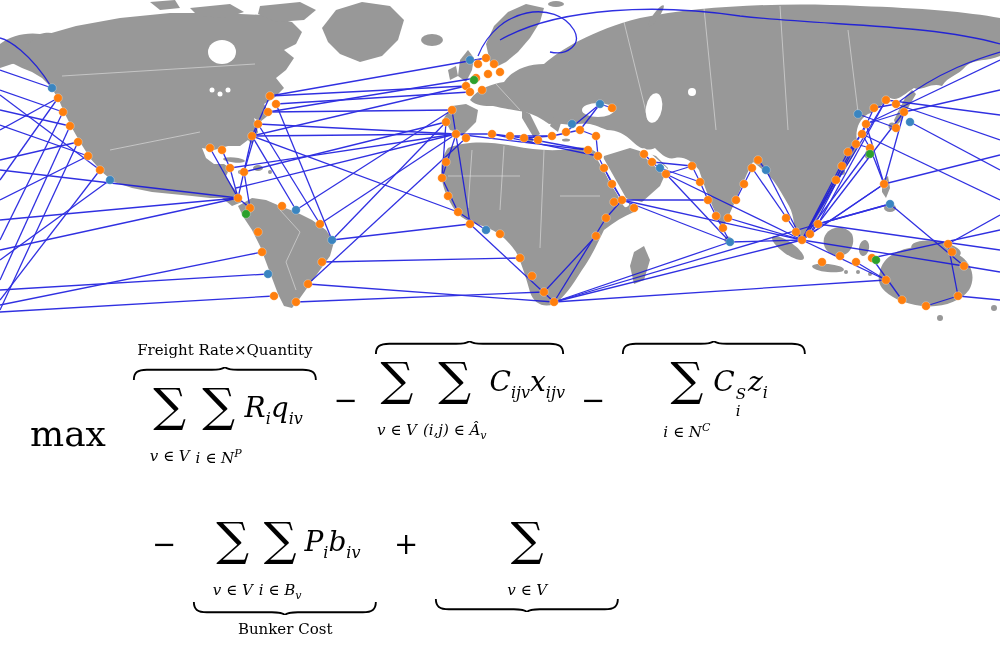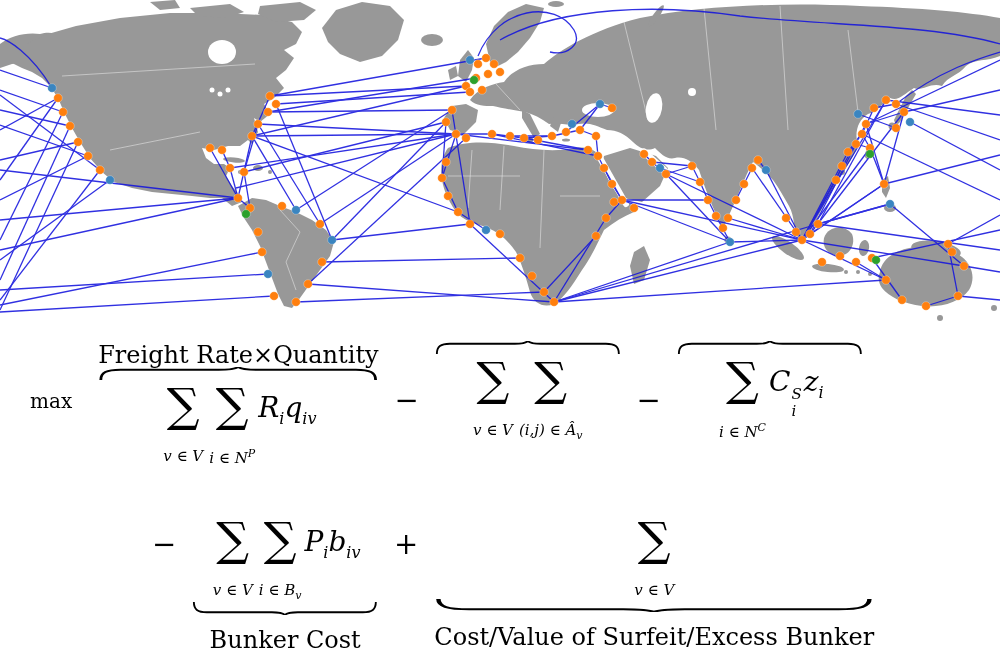--- a/index.html
+++ b/index.html
@@ -12,24 +12,24 @@
   #routes{opacity:.88}
   #curves{opacity:.88}
   #curves path{fill:none;stroke-width:1.3}
   #ports circle{stroke:rgba(255,255,255,.55);stroke-width:.5}
   #borders path{stroke:rgba(255,255,255,.55);stroke-width:.8;fill:none}
   #seas ellipse,#seas circle{fill:#fff}
   .formula{position:relative;height:345px;padding-top:20px}
   .row{display:flex;align-items:flex-start}
   .row1{margin-left:30px}
   .row2{margin-left:142px;margin-top:50px}
-  .maxop{font-size:20px;margin:48px 20px 0 0;font-style:normal}
+  .maxop{font-size:36px;margin:72px 20px 0 0;font-style:normal}
   .term{display:flex;flex-direction:column;align-items:center;margin:0 6px}
-  .blabel{font-size:24px;height:26px;white-space:nowrap}
-  .row2 .blabel{height:auto;margin-top:11px}
+  .blabel{font-size:15px;height:26px;white-space:nowrap}
+  .row2 .blabel{height:auto;margin-top:5px}
   .brace{width:100%;height:13px;display:block}
   .expr{display:flex;align-items:flex-start;margin-top:3px}
   .row2 .expr{margin-top:0}
   .sum{display:flex;flex-direction:column;align-items:center;margin:0 3px}
   .sigma{font-size:46px;line-height:44px;font-style:normal}
   .limits{font-size:15px;font-style:italic;margin-top:20px;white-space:nowrap}
   .limits sup,.limits sub{font-size:11px;font-style:italic}
   .body{font-size:28px;font-style:italic;margin:8px 0 0 0;white-space:nowrap}
   .body sub{font-size:16px;font-style:italic}
   .ss{display:inline-flex;flex-direction:column;align-items:flex-start;
@@ -434,20 +434,21 @@
         </svg>
       <div class="expr">
         <span class="sum">
           <span class="sigma">∑</span>
           <span class="limits">v ∈ V</span>
         </span>
         <span class="sum">
           <span class="sigma">∑</span>
           <span class="limits"><span>(i,j) ∈ Â</span><sub>v</sub></span>
         </span>
+        <span class="body"><span>C</span><sub>ijv</sub><span>x</span><sub>ijv</sub></span>
       </div>
     </div>
 
     <span class="op">−</span>
 
     <div class="term">
       <svg class="brace" viewBox="0 0 200 14" preserveAspectRatio="none">
           <path d="M2,14 C2,6 6,3 16,3 L86,3 C94,3 98,2 100,0 C102,2 106,3 114,3 L184,3 C194,3 198,6 198,14" fill="none" stroke="#000" stroke-width="2"></path>
         </svg>
       <div class="expr">
@@ -489,16 +490,15 @@
     <div class="term">
       <div class="expr">
         <span class="sum">
           <span class="sigma">∑</span>
           <span class="limits">v ∈ V</span>
         </span>
       </div>
       <svg class="brace" viewBox="0 0 200 14" preserveAspectRatio="none">
           <path d="M2,0 C2,8 6,11 16,11 L86,11 C94,11 98,12 100,14 C102,12 106,11 114,11 L184,11 C194,11 198,8 198,0" fill="none" stroke="#000" stroke-width="2"></path>
         </svg>
-      <div class="blabel">Cost/Value of Surfeit/Excess Bunker</div>
     </div>
   </div>
 </div>
 
 </body></html>

